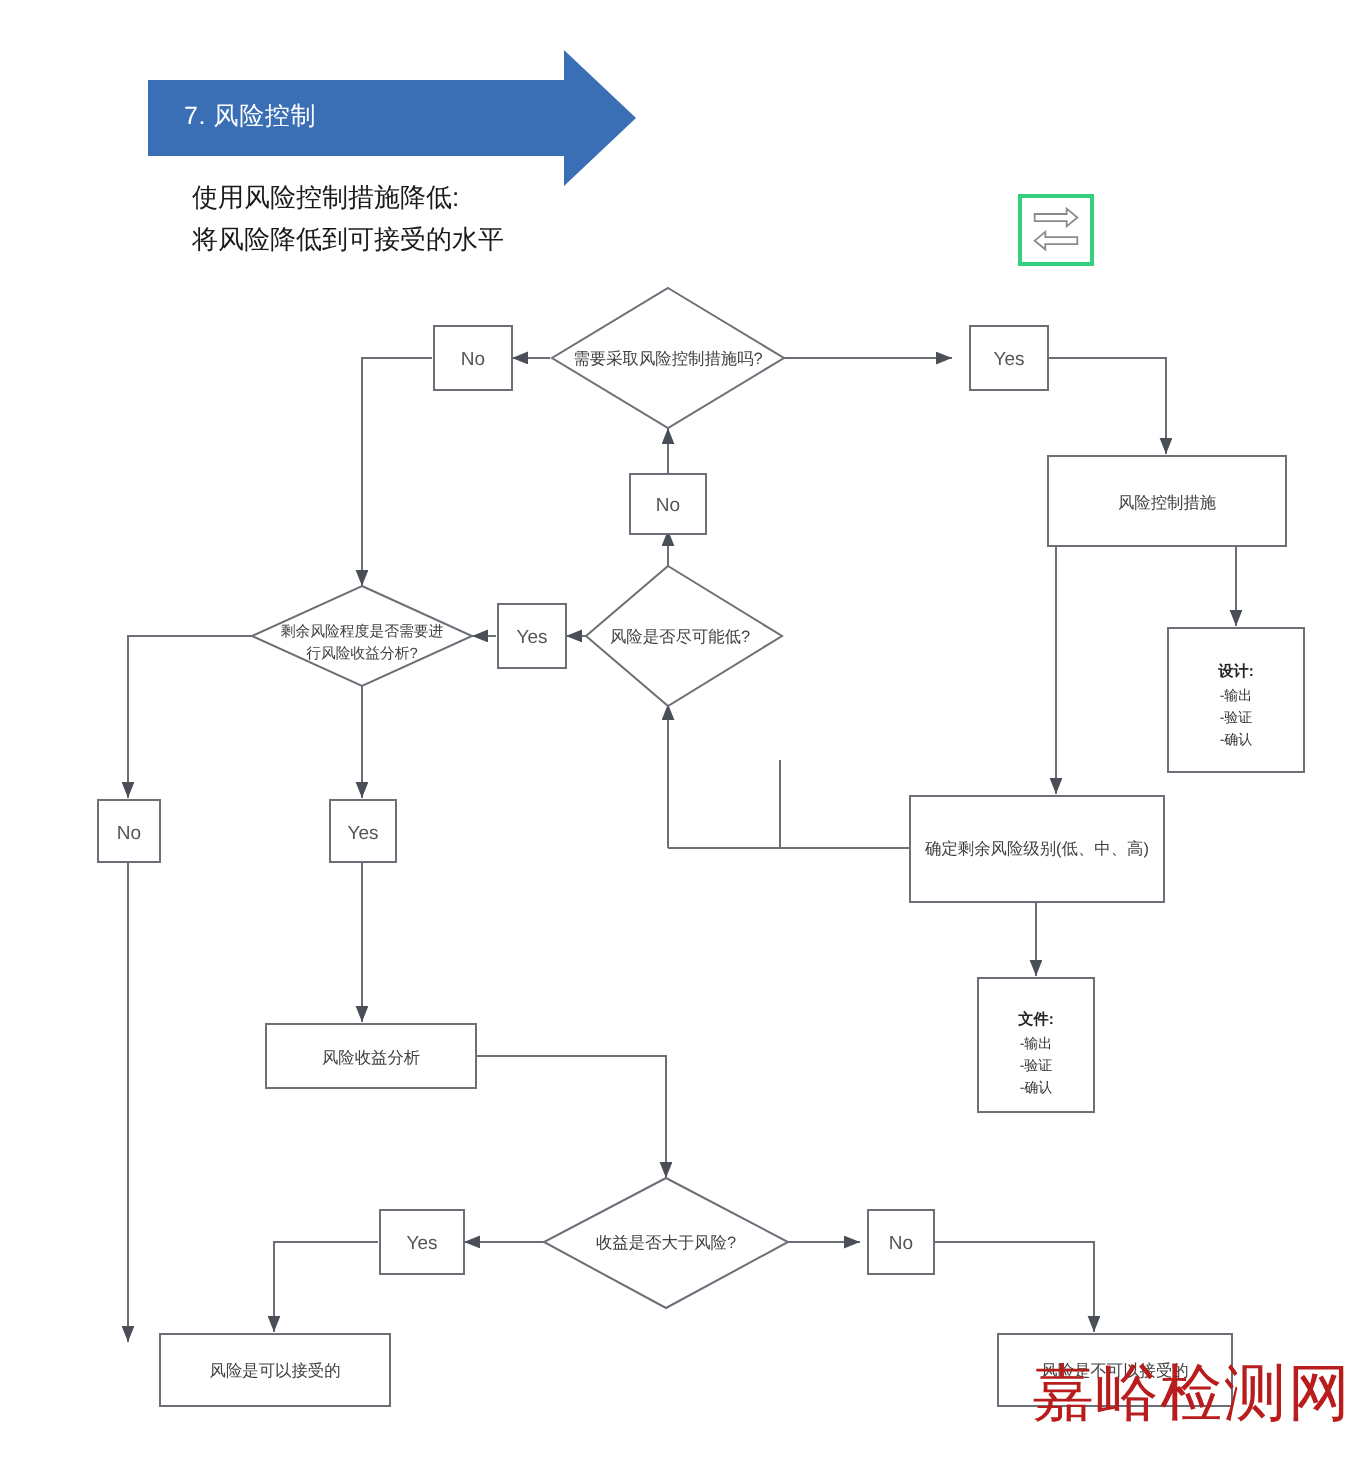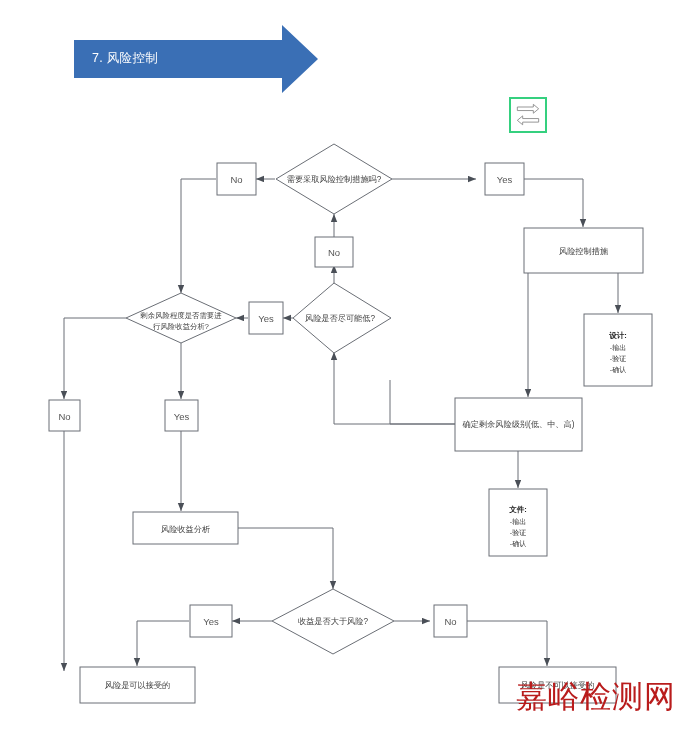--- a/index.html
+++ b/index.html
@@ -181,20 +181,22 @@
 
     <g>
       <rect class="shape" x="499" y="667" width="117" height="36"></rect>
       <text class="n-cn" x="557.5" y="688" text-anchor="middle">风险是不可以接受的</text>
     </g>
   </svg>
 
   <div class="banner-label">7. 风险控制</div>
 
   <div class="intro">
+    <div>使用风险控制措施降低:</div>
+    <div>将风险降低到可接受的水平</div>
   </div>
 
   <div class="swap-icon">
     <svg viewBox="0 0 38 36" style="width:100%;height:100%;position:static;">
       <path d="M7,9 L25,9 L25,6 L31,11 L25,16 L25,13 L7,13 z" fill="#ffffff" stroke="#8a8a8a" stroke-width="1"></path>
       <path d="M31,22 L13,22 L13,19 L7,24 L13,29 L13,26 L31,26 z" fill="#ffffff" stroke="#8a8a8a" stroke-width="1"></path>
     </svg>
   </div>
 
   <div class="wm wm-cn">嘉峪检测网</div>

